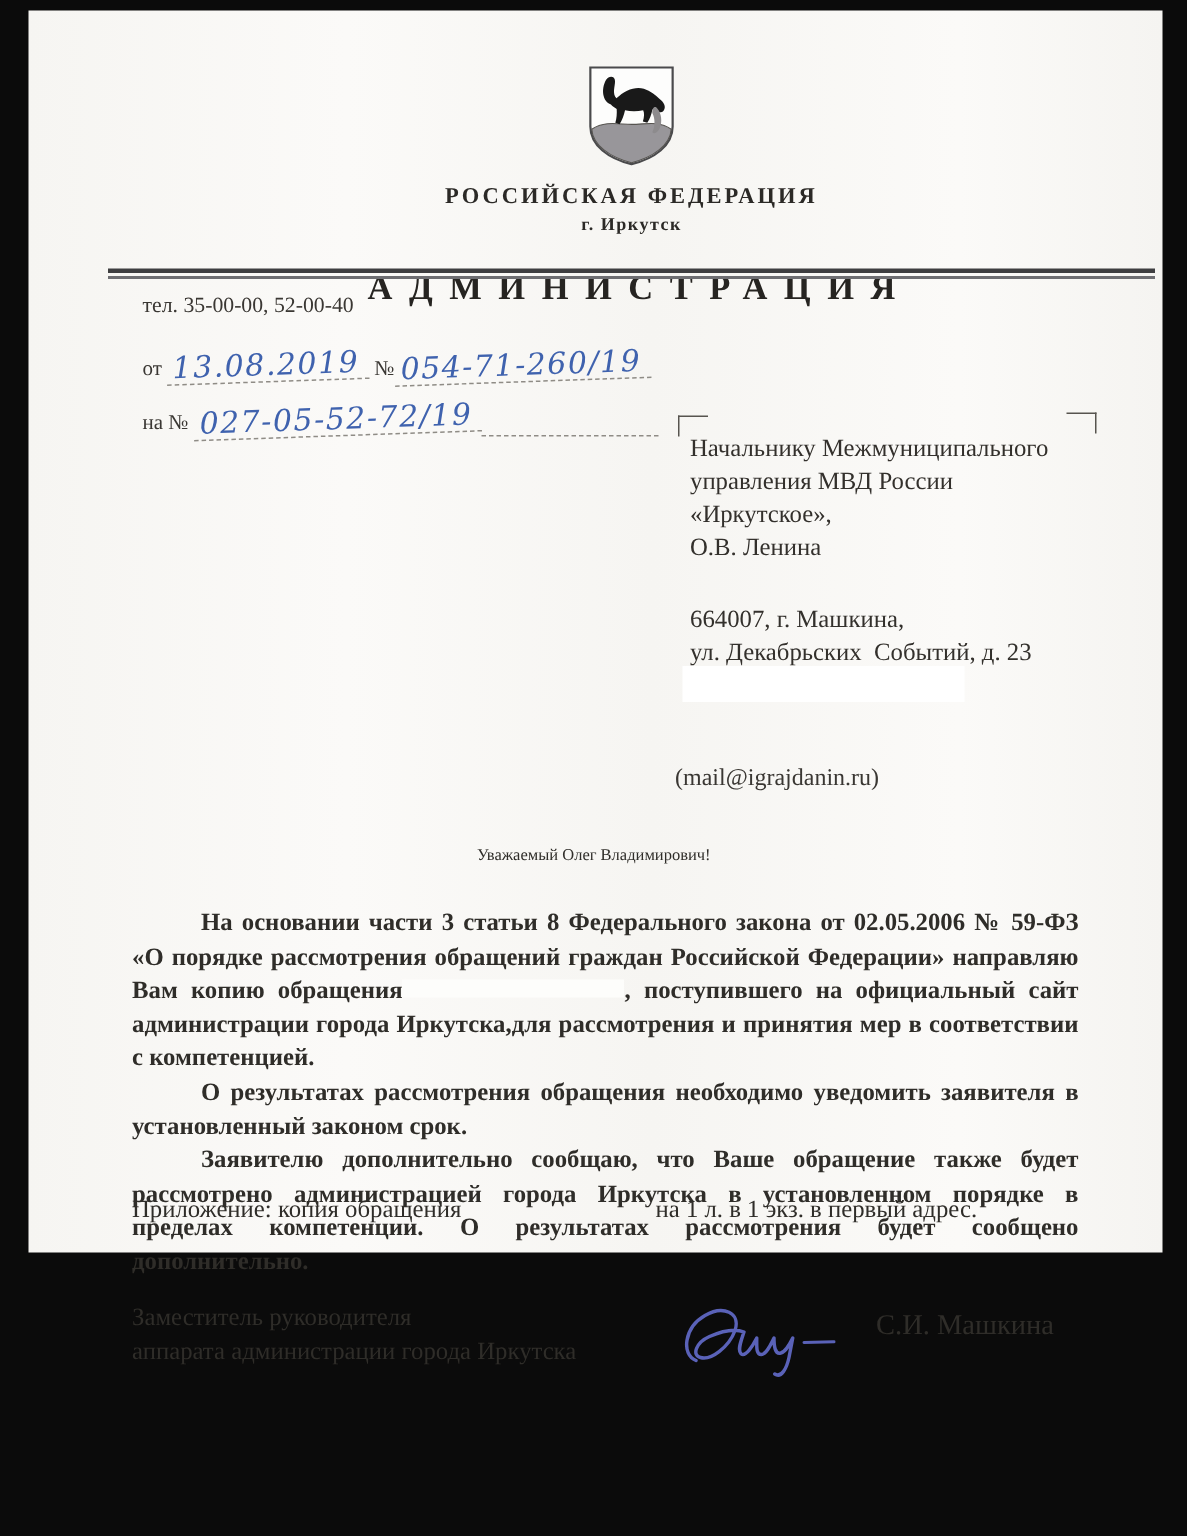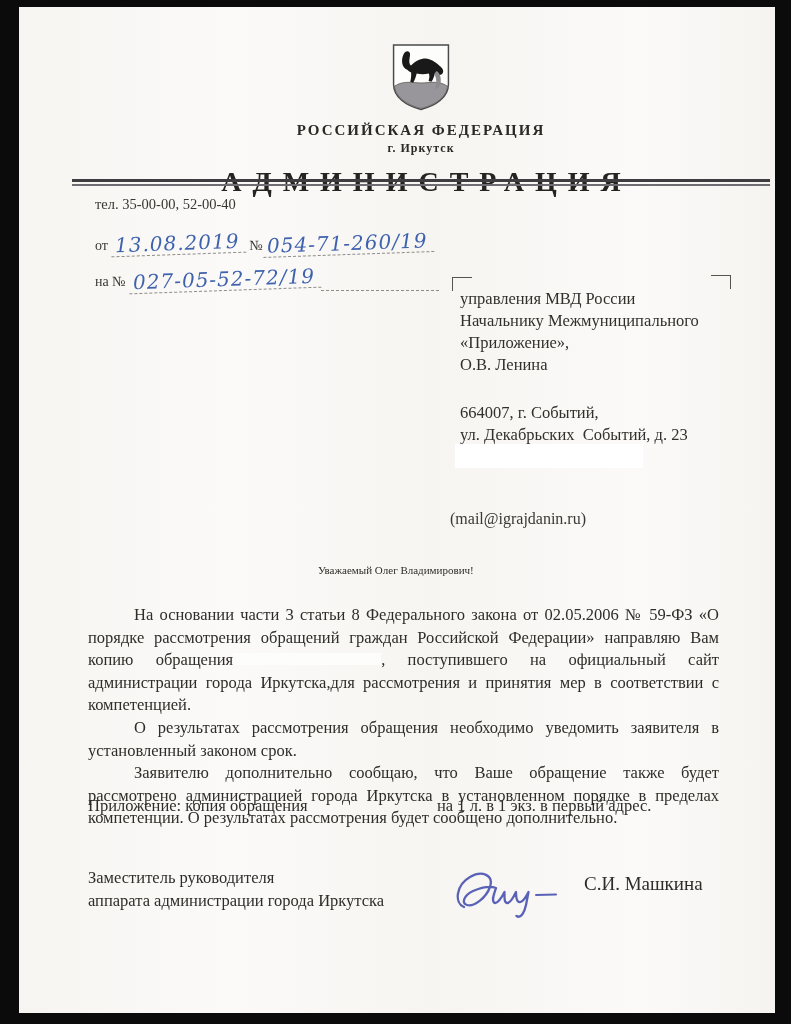--- a/index.html
+++ b/index.html
@@ -3,32 +3,32 @@
 <meta charset="utf-8">
 <style>
   html,body{margin:0;padding:0;}
   body{
     width:791px;height:1024px;
     background:#0b0b0b;
     font-family:"Liberation Serif","DejaVu Serif",serif;
     position:relative;overflow:hidden;
   }
   .paper{
-    position:absolute;left:19px;top:7px;width:756px;height:1006px;
+    position:absolute;left:19px;top:7px;width:756px;height:828px;
     background:linear-gradient(90deg,#f6f5f2 0%,#fbfaf8 28%,#f6f5f2 55%,#fbfaf8 82%,#f5f4f1 100%);
     color:#33302c;
   }
   .pre{white-space:pre-wrap;}
 
   
   .letterhead{position:absolute;left:48px;right:0;top:0;text-align:center;}
   .emblem{margin-top:33px;display:inline-block;}
   .lh-country{font-weight:bold;font-size:15px;letter-spacing:2px;color:#2b2926;margin-top:4px;}
   .lh-city{font-weight:bold;font-size:12px;letter-spacing:1px;color:#2b2926;margin-top:2px;}
-  .lh-org{font-weight:bold;font-size:28px;letter-spacing:11px;padding-left:11px;color:#262421;margin-top:10px;}
+  .lh-org{font-weight:bold;font-size:23px;letter-spacing:11px;padding-left:11px;color:#262421;margin-top:22px;}
   .rule{position:absolute;left:53px;width:698px;top:172px;height:2px;
         border-top:3px solid #3e3e40;border-bottom:2px solid #6e6e72;}
   .addr-row{position:absolute;left:76px;right:15px;top:189px;display:flex;justify-content:space-between;
             font-size:14.5px;color:#3a3733;}
 
   
   .refline{position:absolute;font-size:14px;color:#3a3733;}
   .ref1{left:76px;top:226px;}
   .ref2{left:76px;top:262px;}
   .hand{
@@ -44,21 +44,21 @@
   .corner.tl{left:433px;top:270px;border-left:1.5px solid #57544f;border-top:1.5px solid #57544f;}
   .corner.tr{left:692px;top:268px;border-right:1.5px solid #57544f;border-top:1.5px solid #57544f;}
   .recipient{position:absolute;left:441px;top:281px;font-size:16.5px;line-height:22px;color:#33302c;}
   .recipient .gap-block{height:26px;}
   .redact{position:absolute;left:436px;top:437px;width:188px;height:24px;background:#ffffff;}
   .email{position:absolute;left:431px;top:503px;font-size:16px;color:#3a3733;}
 
   
   .salutation{position:absolute;left:299px;top:557px;font-size:11px;color:#2f2d29;}
   .bodytext{position:absolute;left:69px;top:597px;width:631px;font-size:16.5px;line-height:22.6px;
-            text-align:justify;color:#2f2d29;}
+            text-align:justify;color:#2f2d29;font-weight:bold;}
   .bodytext p{margin:0;text-indent:46px;}
   .inline-gap{display:inline-block;width:148px;height:12px;background:#fdfdfb;}
 
   .attachment{position:absolute;left:69px;top:789px;width:631px;font-size:16.5px;color:#2f2d29;}
   .attachment .att-right{position:absolute;left:349px;top:0;}
 
   
   .sig-titles{position:absolute;left:69px;top:848px;font-size:16.5px;line-height:23px;color:#2f2d29;margin-top:11px;}
   .sig-script{position:absolute;left:431px;top:858px;}
   .sig-name{position:absolute;left:565px;top:866px;font-size:19px;color:#2f2d29;}
@@ -93,26 +93,26 @@
     <span>№</span><span class="hand">054-71-260/19</span>
   </div>
   <div class="refline ref2">
     <span>на №</span>
     <span class="hand">027-05-52-72/19</span><span class="dash-tail"></span>
   </div>
 
   <div class="corner tl"></div>
   <div class="corner tr"></div>
   <div class="recipient">
+    <div class="pre">Начальнику Межмуниципального</div>
     <div class="pre">управления МВД России</div>
-    <div class="pre">Начальнику Межмуниципального</div>
-    <div class="pre">«Приложение»,</div>
+    <div class="pre">«Иркутское»,</div>
     <div class="pre">О.В. Ленина</div>
     <div class="gap-block"></div>
-    <div class="pre">664007, г. Событий,</div>
+    <div class="pre">664007, г. Машкина,</div>
     <div class="pre">ул. Декабрьских  Событий, д. 23</div>
   </div>
   <div class="redact"></div>
   <div class="email">(mail@igrajdanin.ru)</div>
 
   <div class="salutation">Уважаемый Олег Владимирович!</div>
 
   <div class="bodytext">
     <p><span>На основании части 3 статьи 8 Федерального закона от 02.05.2006 № 59-ФЗ «О порядке рассмотрения обращений граждан Российской Федерации» направляю Вам копию обращения</span><span class="inline-gap"></span><span>, поступившего на официальный сайт администрации города Иркутска,для рассмотрения и принятия мер в соответствии с компетенцией.</span></p>
     <p>О результатах рассмотрения обращения необходимо уведомить заявителя в установленный законом срок.</p>

